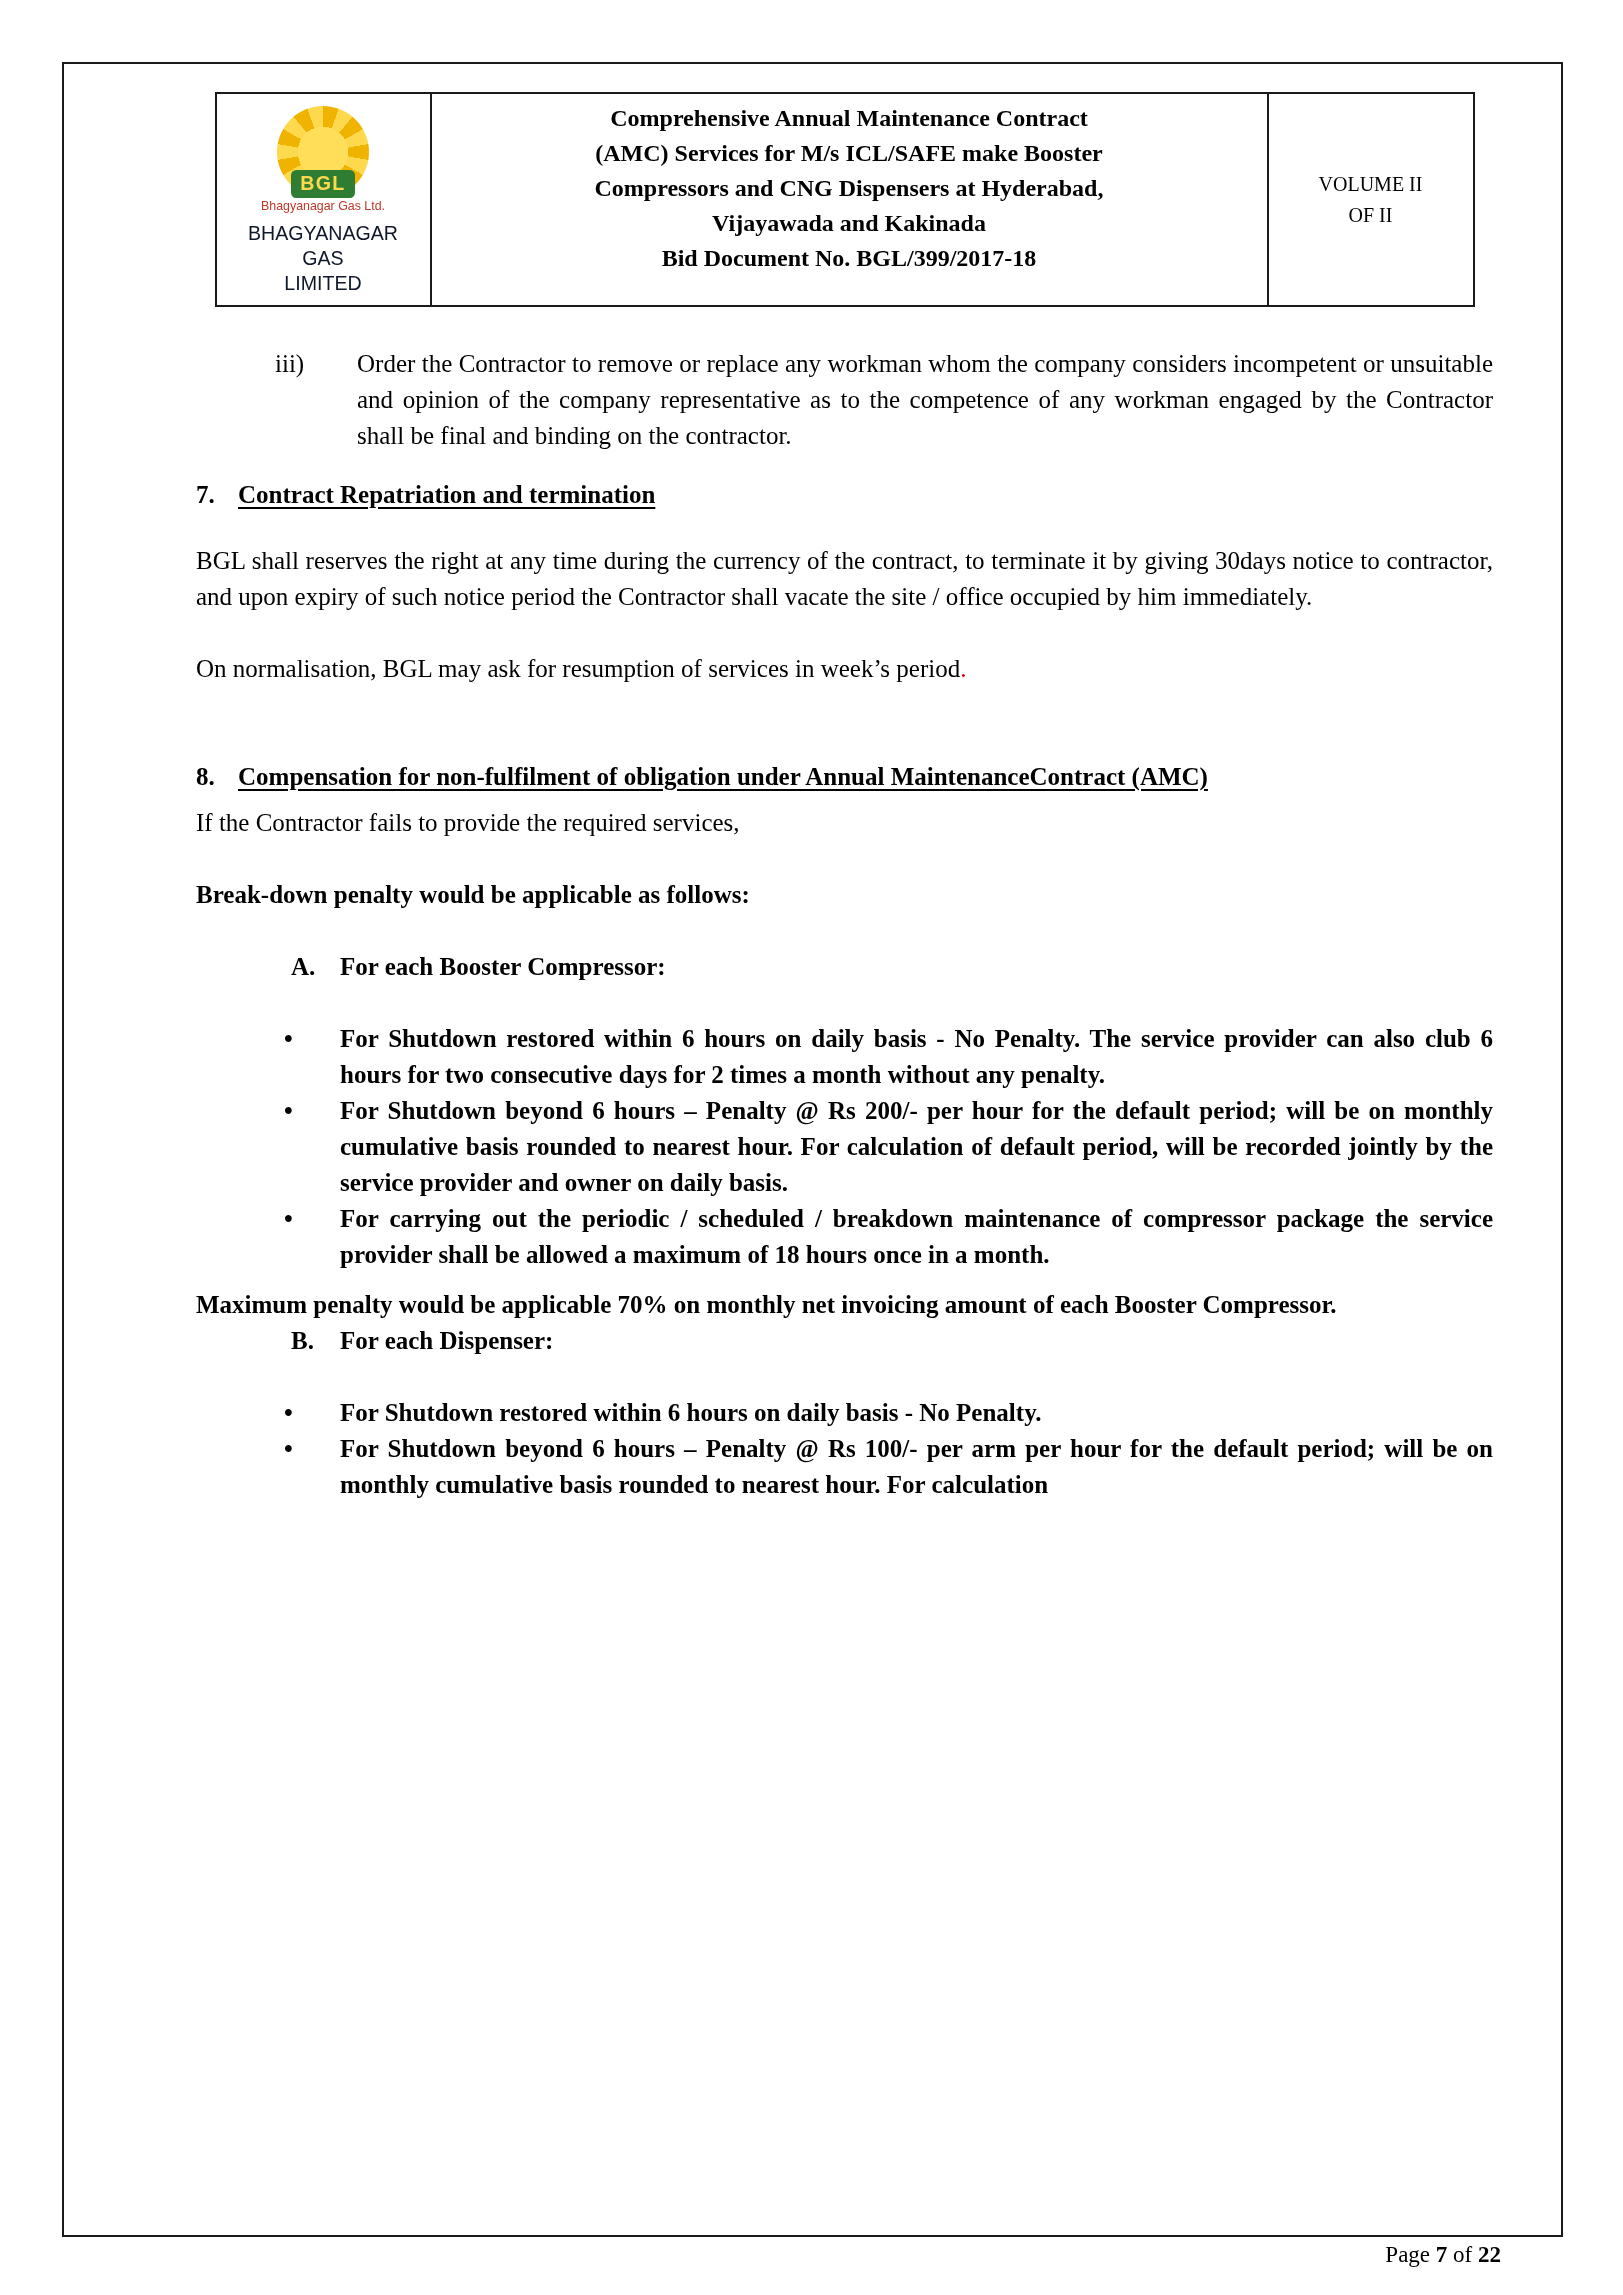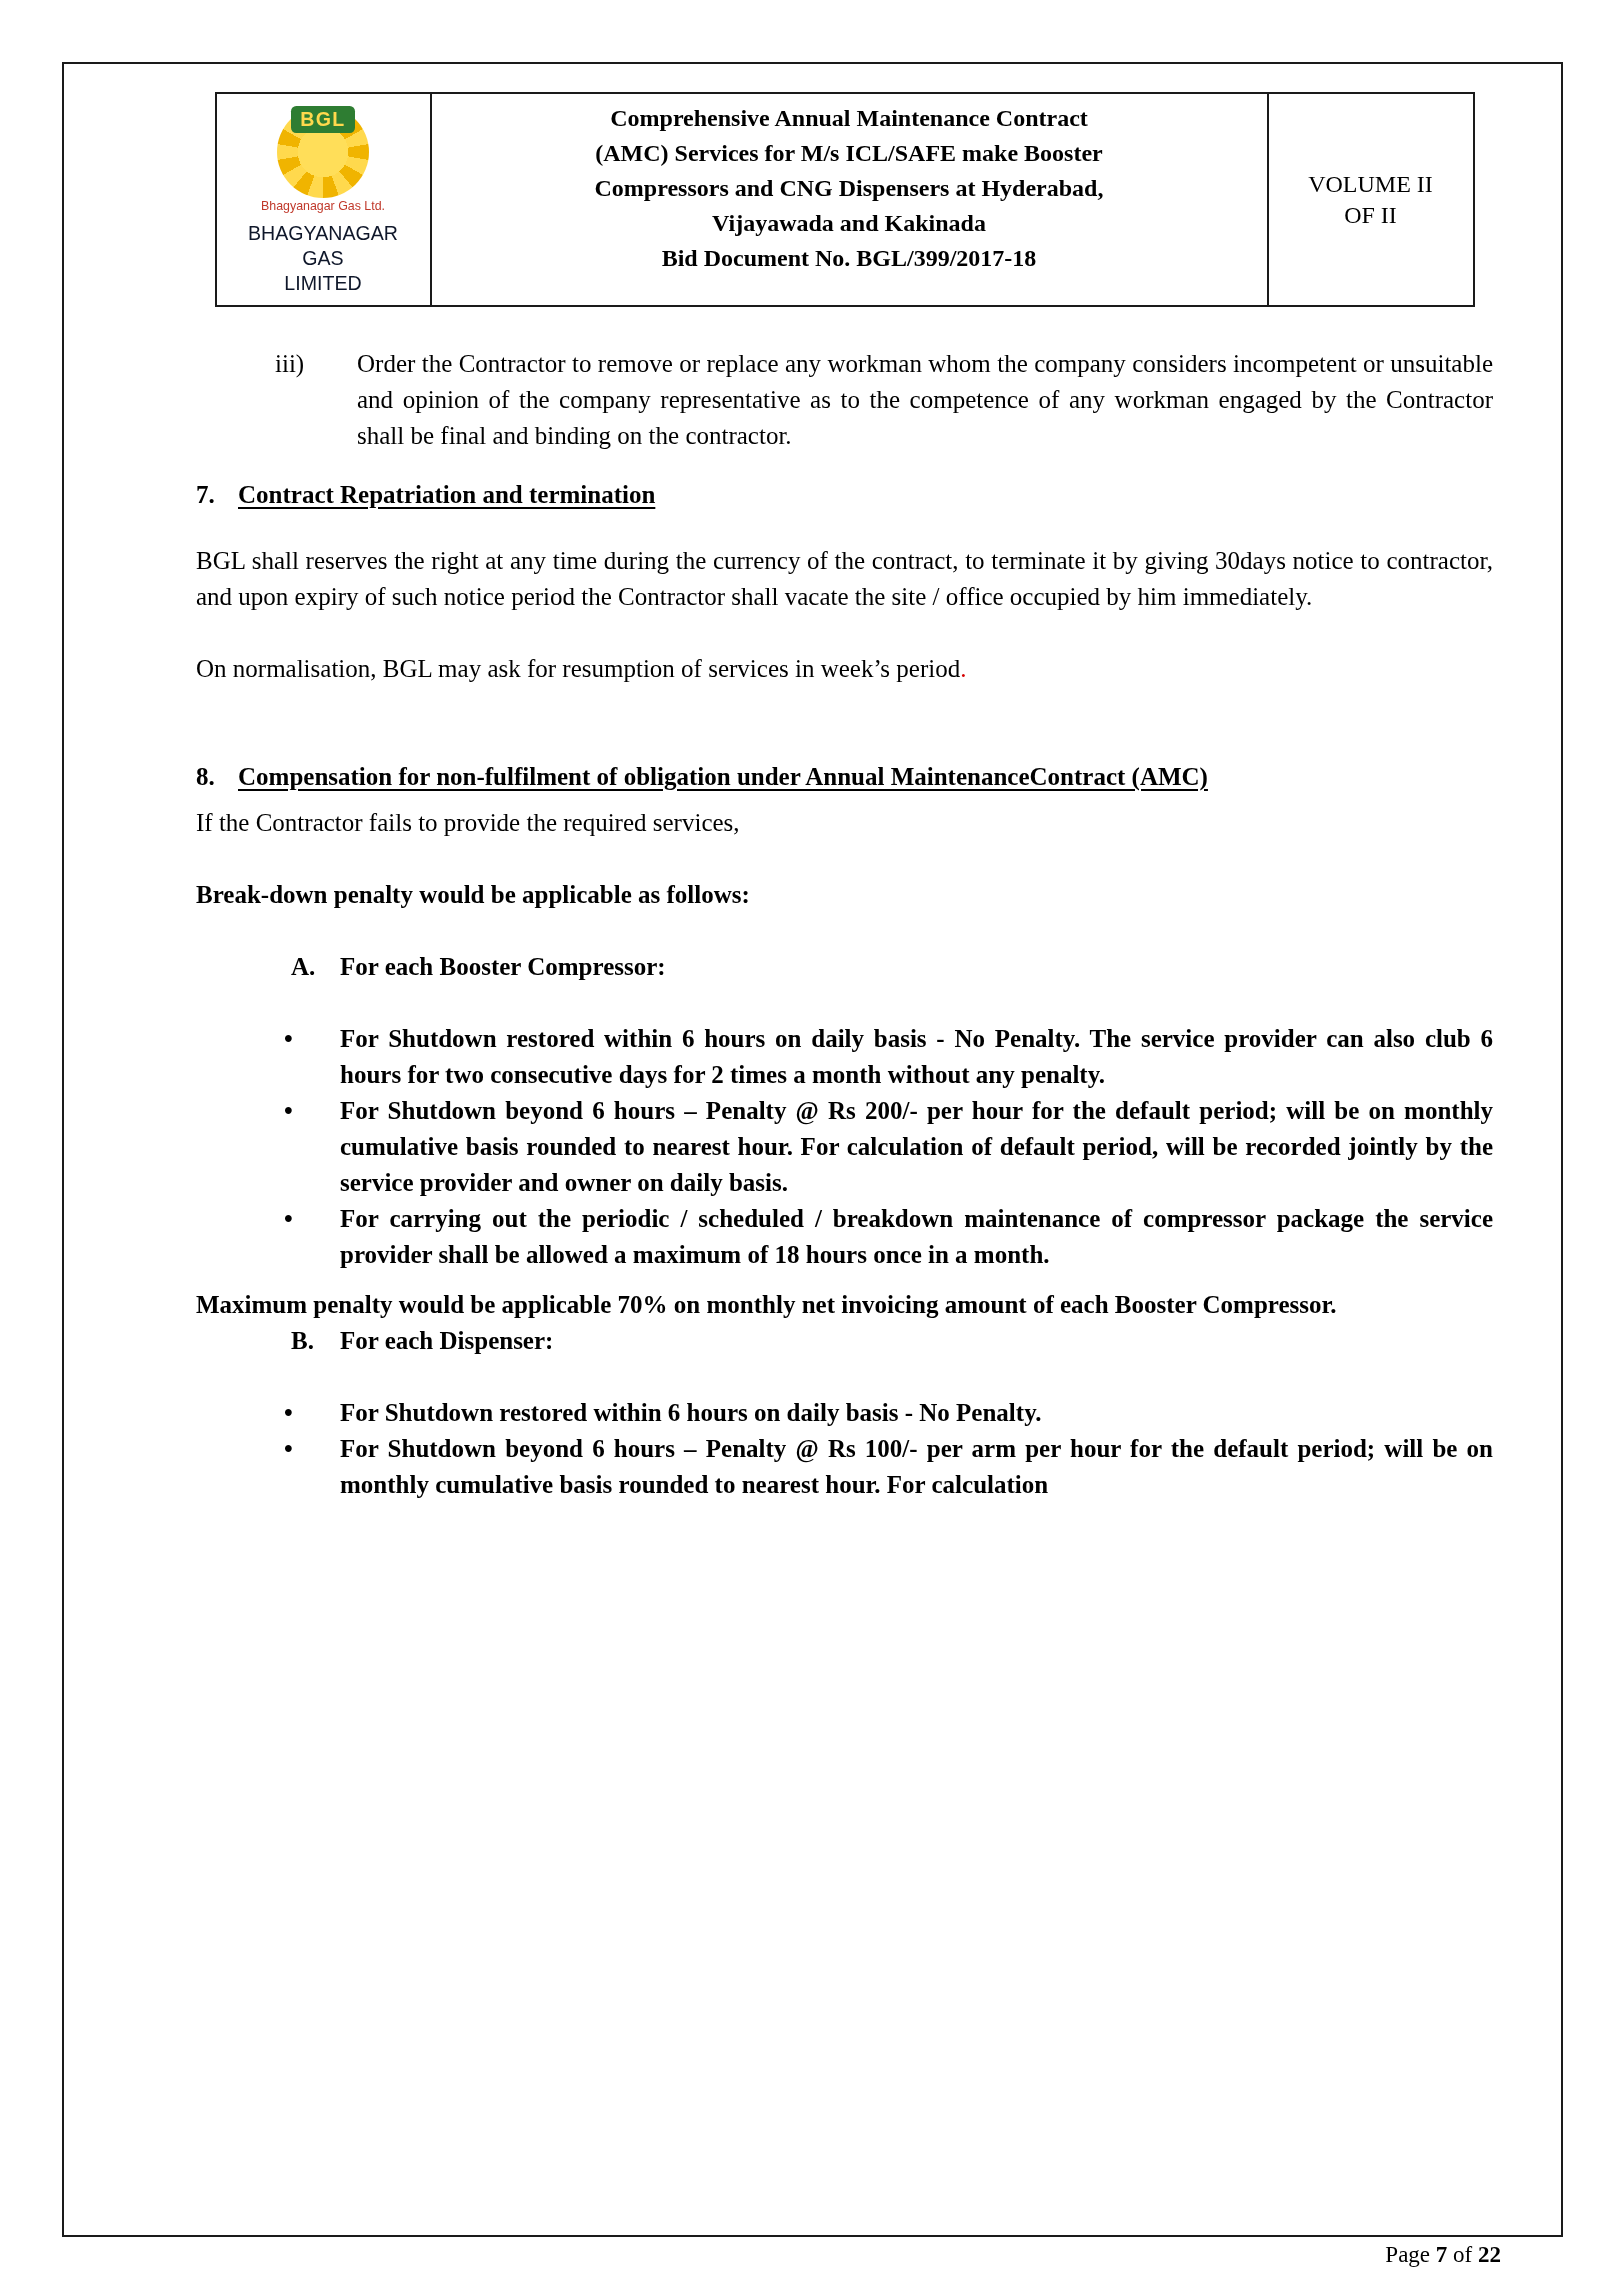--- a/index.html
+++ b/index.html
@@ -40,21 +40,21 @@
     display: flex; flex-direction: column; align-items: center; justify-content: flex-start;
     text-align: center;
   }
   .logo-flower {
     position: relative;
     width: 92px; height: 92px;
     border-radius: 50%;
     background:
       radial-gradient(closest-side, #ffde59 55%, rgba(0,0,0,0) 55%),
       repeating-conic-gradient(#f0b400 0 20deg, #ffd94d 20deg 40deg);
-    display: flex; align-items: flex-start; justify-content: center;
+    display: flex; align-items: flex-end; justify-content: center;
     margin-top: 2.6px;
   }
   .logo-band {
     background: #2e7d32;
     color: #ffd94d;
     font-family: "Liberation Sans", sans-serif;
     font-weight: 700;
     font-size: 19.6px;
     line-height: 19.6px;
     padding: 3.9px 9.2px;
@@ -80,21 +80,21 @@
     border-right: 2px solid #1a1a1a;
     text-align: center;
     font-weight: 700;
     font-size: 24px;
     line-height: 35px;
     padding-top: 6.5px;
   }
   .hcell-volume {
     width: 204px;
     display: flex; flex-direction: column; align-items: center; justify-content: center;
-    font-size: 24px;
+    font-size: 20px;
     line-height: 31px;
   }
 
   
   .para { text-align: justify; margin-bottom: 36px; }
   .hang { display: flex; }
   .hang .marker { flex: 0 0 auto; }
   .hang .htext { flex: 1 1 auto; text-align: justify; }
 
   .item-iii { padding-left: 79px; margin-bottom: 23px; }

